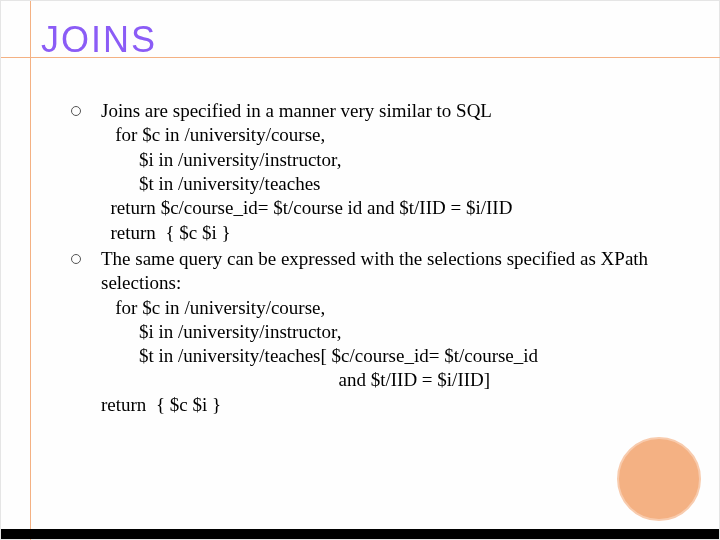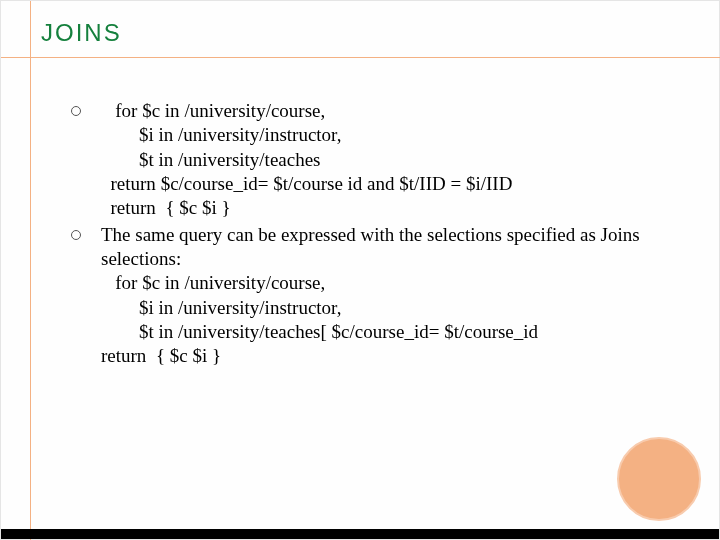--- a/index.html
+++ b/index.html
@@ -10,22 +10,22 @@
     position:relative; overflow:hidden;
   }
   .slide {
     position:absolute; inset:0;
     box-sizing:border-box;
     border:1px solid #e5e5e5;
   }
   .title {
     position:absolute; left:40px; top:18px;
     font-family:"Arial", Helvetica, sans-serif;
-    font-size:24px; letter-spacing:2px;
-    color:#15803d;
+    font-size:36px; letter-spacing:2px;
+    color:#8b5cf6;
   }
   .title-rule-v {
     position:absolute; left:29px; top:0; width:1px; height:540px;
     background:#f4b183;
   }
   .title-rule-h {
     position:absolute; left:0; top:56px; width:720px; height:1px;
     background:#f4b183;
   }
   .content {
@@ -56,32 +56,34 @@
 
 <div class="slide">
   <div class="title-rule-v"></div>
   <div class="title-rule-h"></div>
   <div class="title">JOINS</div>
 
   <div class="content">
     <ul class="outer" id="outer-list">
         <li>
           <span class="bullet"></span>
+          <div>Joins are specified in a manner very similar to SQL</div>
           <div class="block">   <span class="kw">for </span>$c <span class="kw">in </span>/university/course,</div>
           <div class="block">        $i <span class="kw">in </span>/university/instructor,</div>
           <div class="block">        $t <span class="kw">in </span>/university/teaches</div>
           <div class="block">  <span class="kw">return </span>$c/course_id= $t/course id <span class="kw">and </span>$t/IID = $i/IID</div>
           <div class="block">  <span class="kw">return </span><course_instructor> { $c $i } </course_instructor></div>
         </li>
         <li>
           <span class="bullet"></span>
-          <div>The same query can be expressed with the selections specified as Joins selections:</div>
+          <div>The same query can be expressed with the selections specified as XPath selections:</div>
           <div class="block">   <span class="kw">for </span>$c <span class="kw">in </span>/university/course,</div>
           <div class="block">        $i <span class="kw">in </span>/university/instructor,</div>
           <div class="block">        $t <span class="kw">in </span>/university/teaches[ $c/course_id= $t/course_id</div>
+          <div class="block">                                                  <span class="kw">and </span>$t/IID = $i/IID]</div>
           <div class="block"><span class="kw">return </span><course_instructor> { $c $i } </course_instructor></div>
         </li>
       </ul>
   </div>
 
   <div class="circle-deco"></div>
   <div class="bottom-bar"></div>
 </div>
 
 </body></html>

